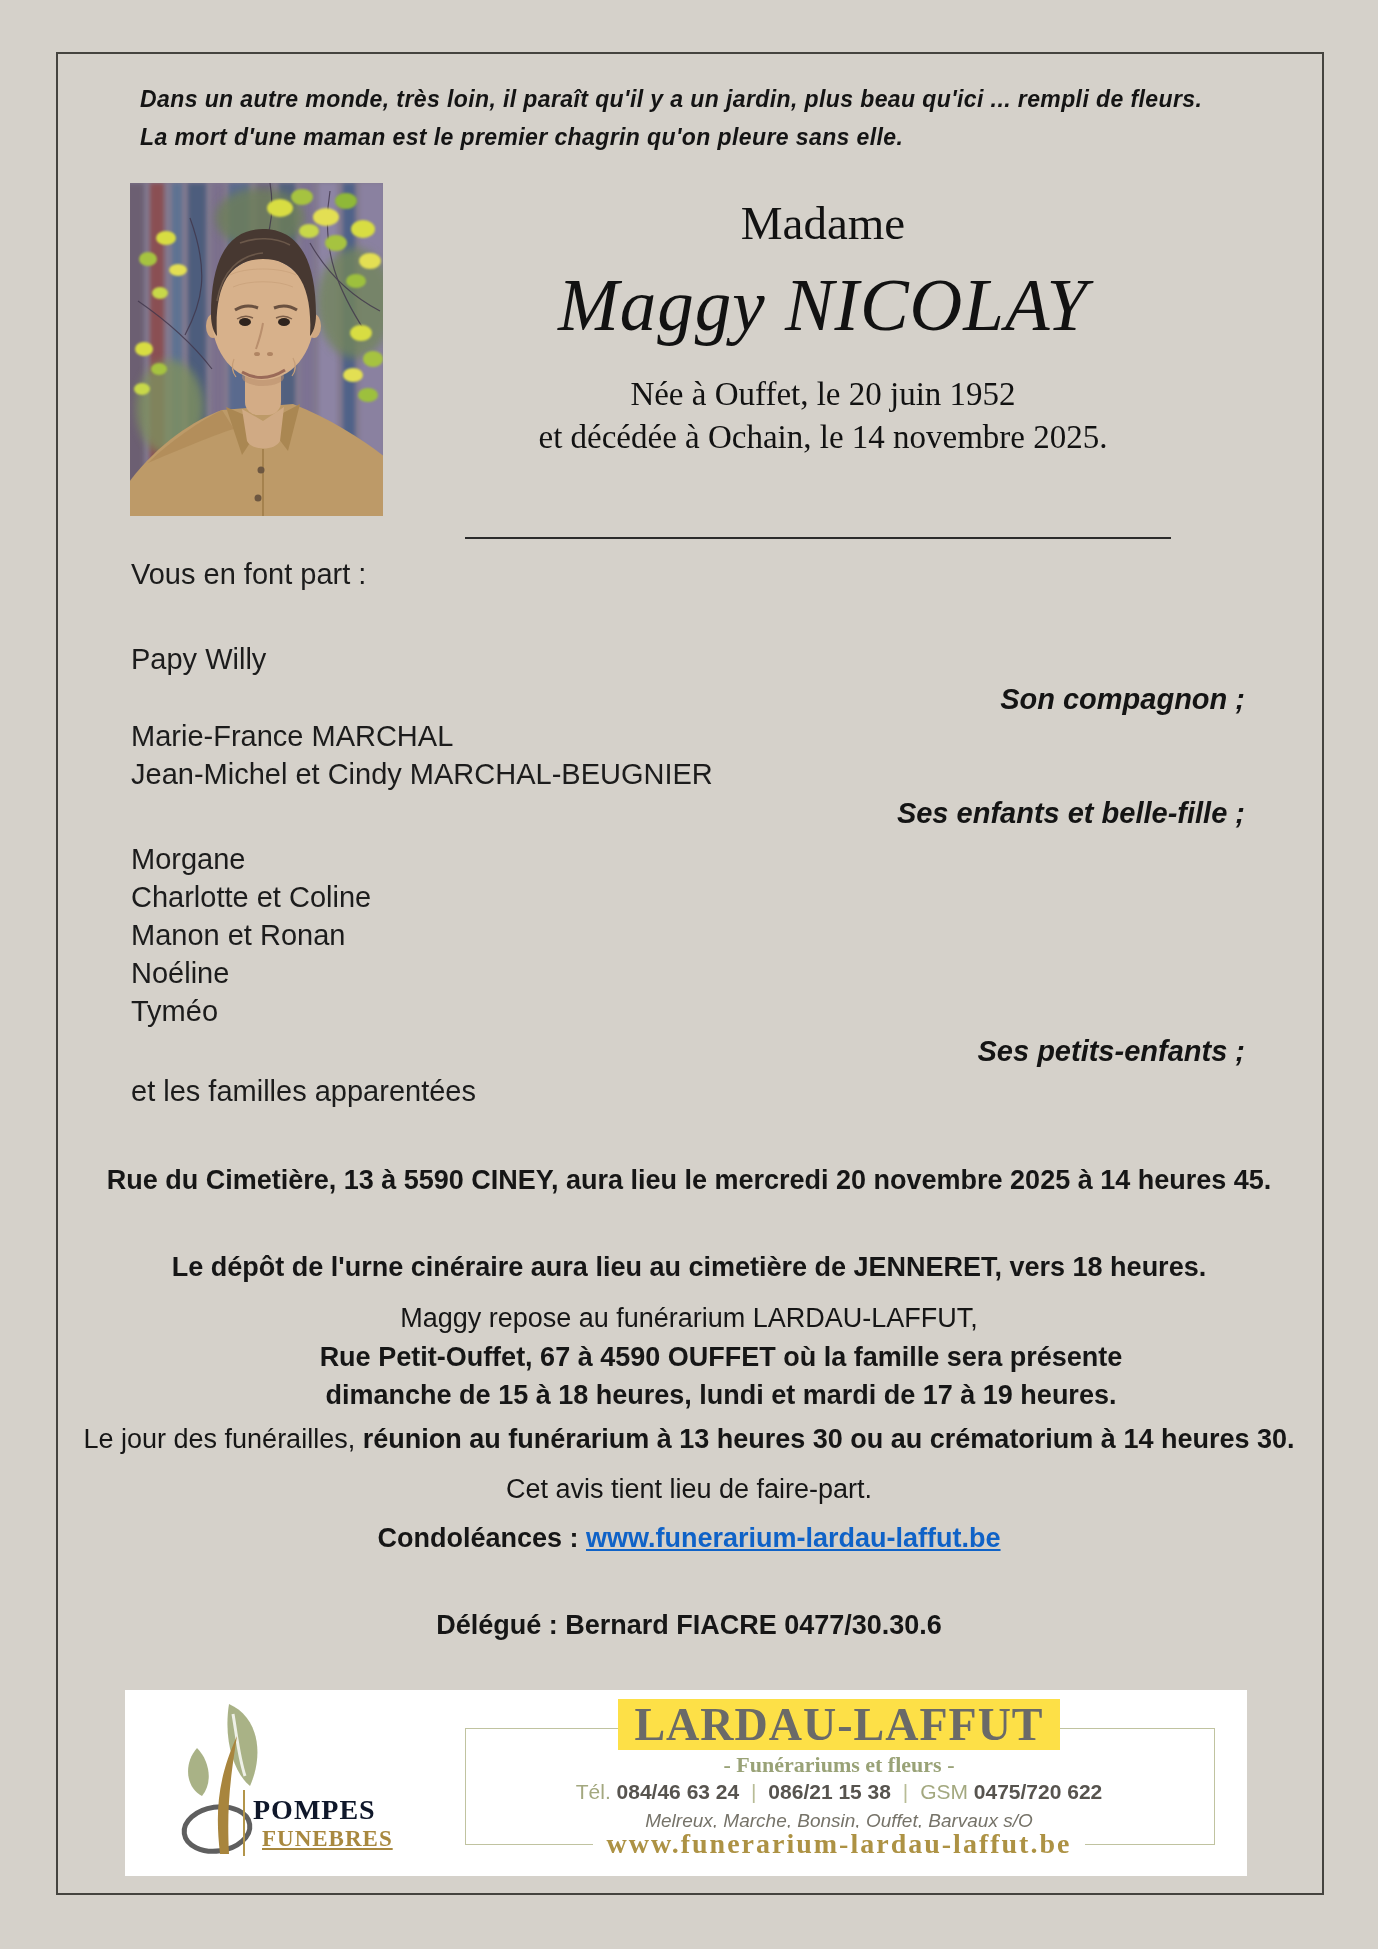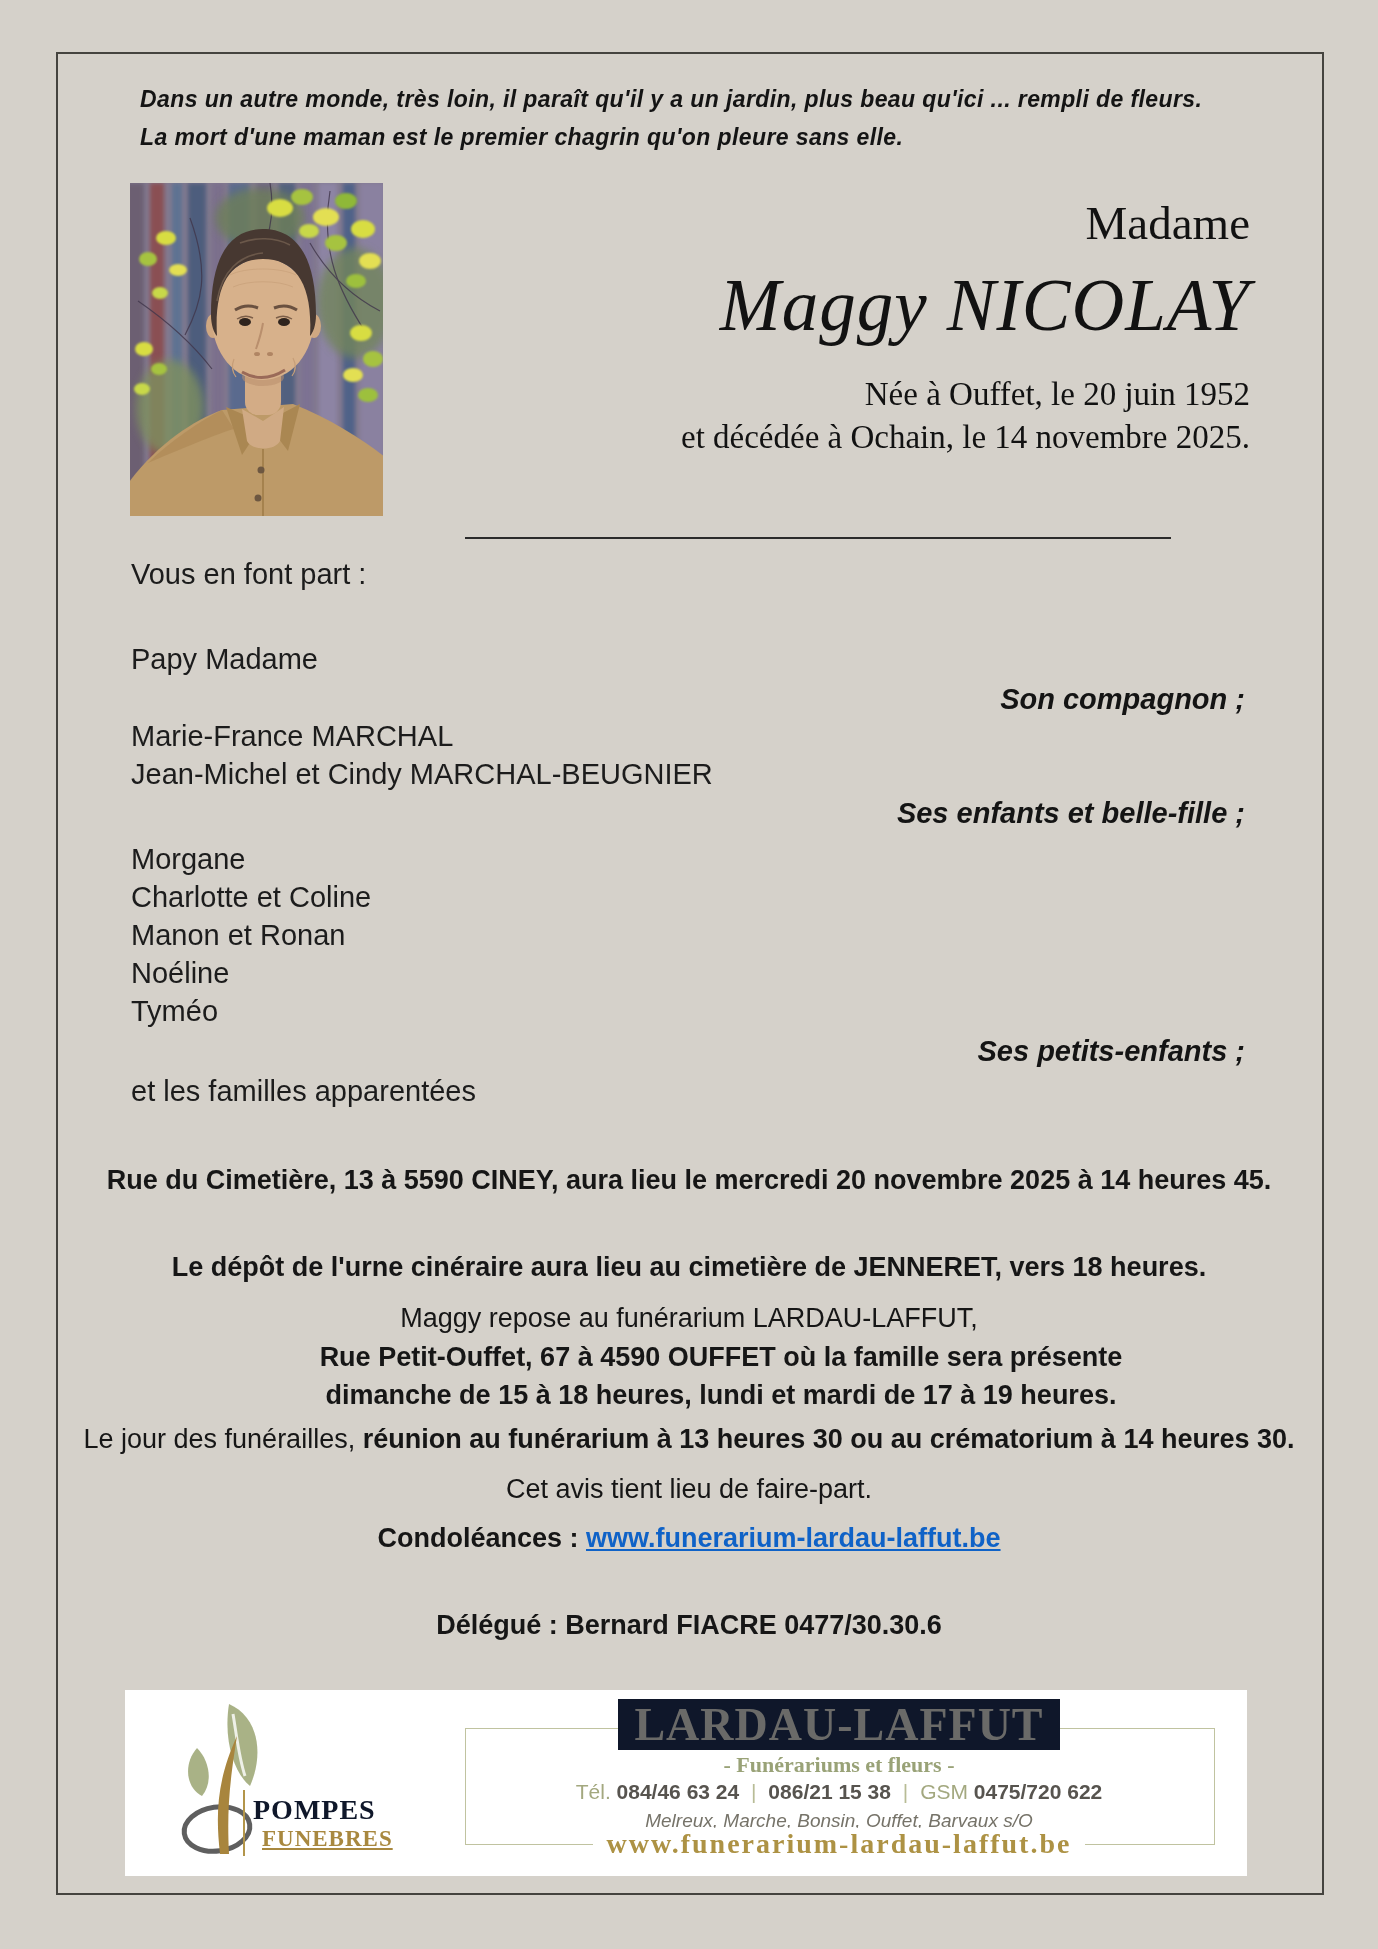--- a/index.html
+++ b/index.html
@@ -7,21 +7,21 @@
         font-family:"Liberation Sans",sans-serif;color:#1b1b1b;}
   .frame{position:absolute;left:56px;top:52px;width:1264px;height:1839px;
          border:2px solid #45443f;pointer-events:none;}
   .abs{position:absolute;}
 
   
   .quote{position:absolute;left:140px;top:80px;font-size:23px;font-weight:bold;font-style:italic;
          line-height:38px;letter-spacing:.4px;color:#141414;white-space:nowrap;}
 
   
-  .titleblock{position:absolute;left:396px;top:196px;width:854px;text-align:right;
+  .titleblock{position:absolute;left:396px;top:196px;width:854px;text-align:center;
               font-family:"Liberation Serif",serif;color:#121212;}
   .madame{font-size:47px;}
   .bigname{font-size:73px;font-style:italic;margin-top:14px;letter-spacing:1px;}
   .birth{font-size:33px;margin-top:28px;}
   .death{font-size:33px;margin-top:6px;}
   .sep{position:absolute;left:465px;top:537px;width:706px;border-top:2px solid #2b2b2b;}
 
   
   .fam{position:absolute;left:131px;font-size:29px;white-space:nowrap;color:#1c1c1c;}
   .rel{position:absolute;right:133px;font-size:29px;font-weight:bold;font-style:italic;
@@ -38,21 +38,21 @@
   .footer-box{position:absolute;left:125px;top:1690px;width:1122px;height:186px;background:#ffffff;}
   .logo-divider{position:absolute;left:118px;top:100px;width:2px;height:66px;background:#b3954a;}
   .pompes{position:absolute;left:128px;top:104px;font-family:"Liberation Serif",serif;
           font-size:28px;letter-spacing:1px;color:#0f172a;font-weight:bold;}
   .funebres{position:absolute;left:137px;top:136px;font-family:"Liberation Serif",serif;
           font-size:23px;letter-spacing:1px;color:#a8883f;font-weight:bold;text-decoration:underline;}
   .f-frame{position:absolute;left:340px;top:38px;width:748px;height:115px;border:1px solid #c0c3a0;}
   .f-row{position:absolute;left:340px;width:748px;text-align:center;white-space:nowrap;}
   .brand{top:8px;font-family:"Liberation Serif",serif;font-size:46px;font-weight:bold;
          color:#6a6a68;letter-spacing:1px;}
-  .brand span{background:#0f172a;padding:0 16px;}
+  .brand span{background:#fde047;padding:0 16px;}
   .tagline{top:62px;font-family:"Liberation Serif",serif;font-size:22px;font-weight:bold;color:#99a277;text-align:center;}
   .telrow{top:90px;font-size:21px;color:#57544f;font-weight:bold;}
   .telrow .lab{color:#a3a87f;font-weight:normal;}
   .telrow .sep2{color:#b8bc96;font-weight:normal;padding:0 6px;}
   .cities{top:120px;font-size:19px;font-style:italic;color:#767369;}
   .website{top:138px;font-family:"Liberation Serif",serif;font-size:28px;font-weight:bold;
            color:#ad9244;letter-spacing:2px;}
   .website span{background:#ffffff;padding:0 14px;}
 </style>
 </head>
@@ -172,21 +172,21 @@
   <div class="titleblock">
     <div class="madame">Madame</div>
     <div class="bigname">Maggy NICOLAY</div>
     <div class="birth">Née à Ouffet, le 20 juin 1952</div>
     <div class="death">et décédée à Ochain, le 14 novembre 2025.</div>
   </div>
   <div class="sep"></div>
 
   <div class="fam" style="top:558px">Vous en font part :</div>
 
-  <div class="fam" style="top:643px">Papy Madame</div>
+  <div class="fam" style="top:643px">Papy Willy</div>
   <div class="rel" style="top:683px">Son compagnon ;</div>
 
   <div class="fam" style="top:720px">Marie-France MARCHAL</div>
   <div class="fam" style="top:758px">Jean-Michel et Cindy MARCHAL-BEUGNIER</div>
   <div class="rel" style="top:797px">Ses enfants et belle-fille ;</div>
 
   <div class="fam" style="top:843px">Morgane</div>
   <div class="fam" style="top:881px">Charlotte et Coline</div>
   <div class="fam" style="top:919px">Manon et Ronan</div>
   <div class="fam" style="top:957px">Noéline</div>

